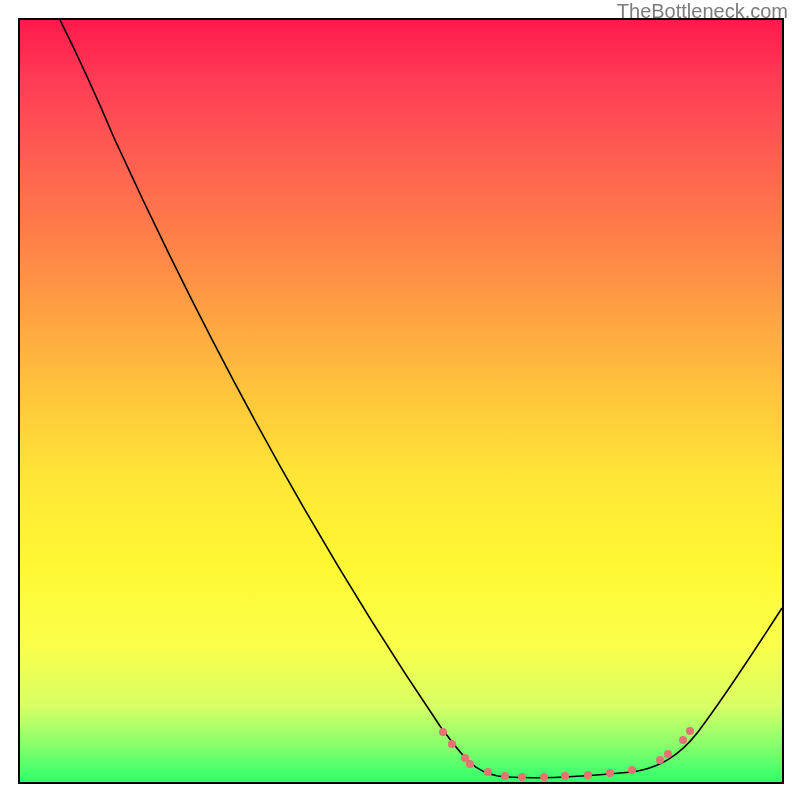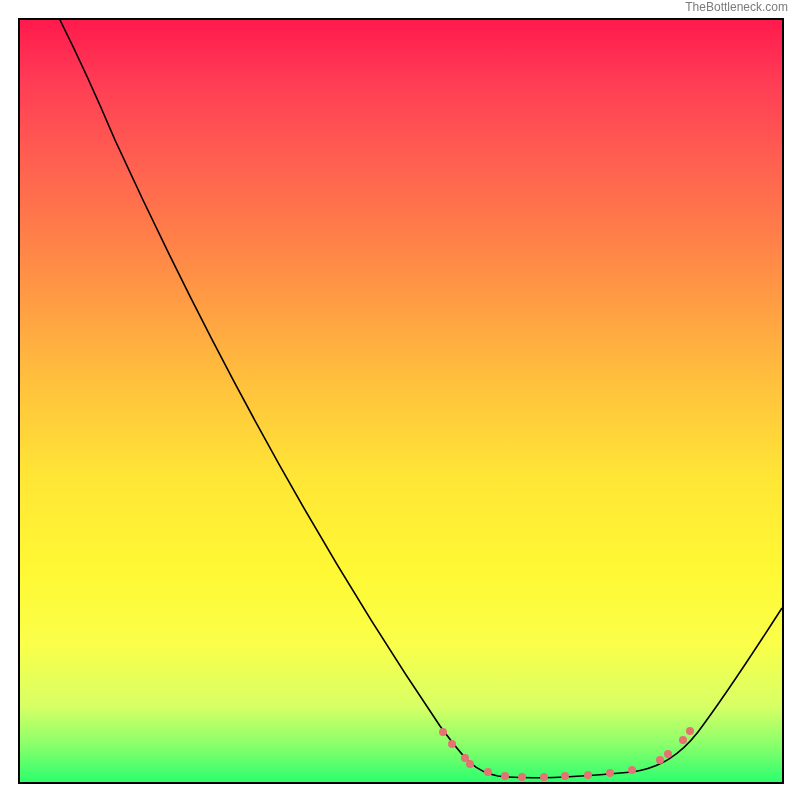--- a/index.html
+++ b/index.html
@@ -31,21 +31,21 @@
   position:absolute;
   left:18px; top:18px; width:766px; height:766px;
   border:2px solid #000;
   pointer-events:none;
 }
 
 .watermark {
   position:absolute;
   top:0px; right:12px;
   color:#7b7b7b;
-  font-size:12px;
+  font-size:20px;
   font-weight:500;
 }
 
 svg.curve {
   position:absolute;
   left:20px; top:20px;
   width:762px; height:762px;
   pointer-events:none;
 }
 </style>

